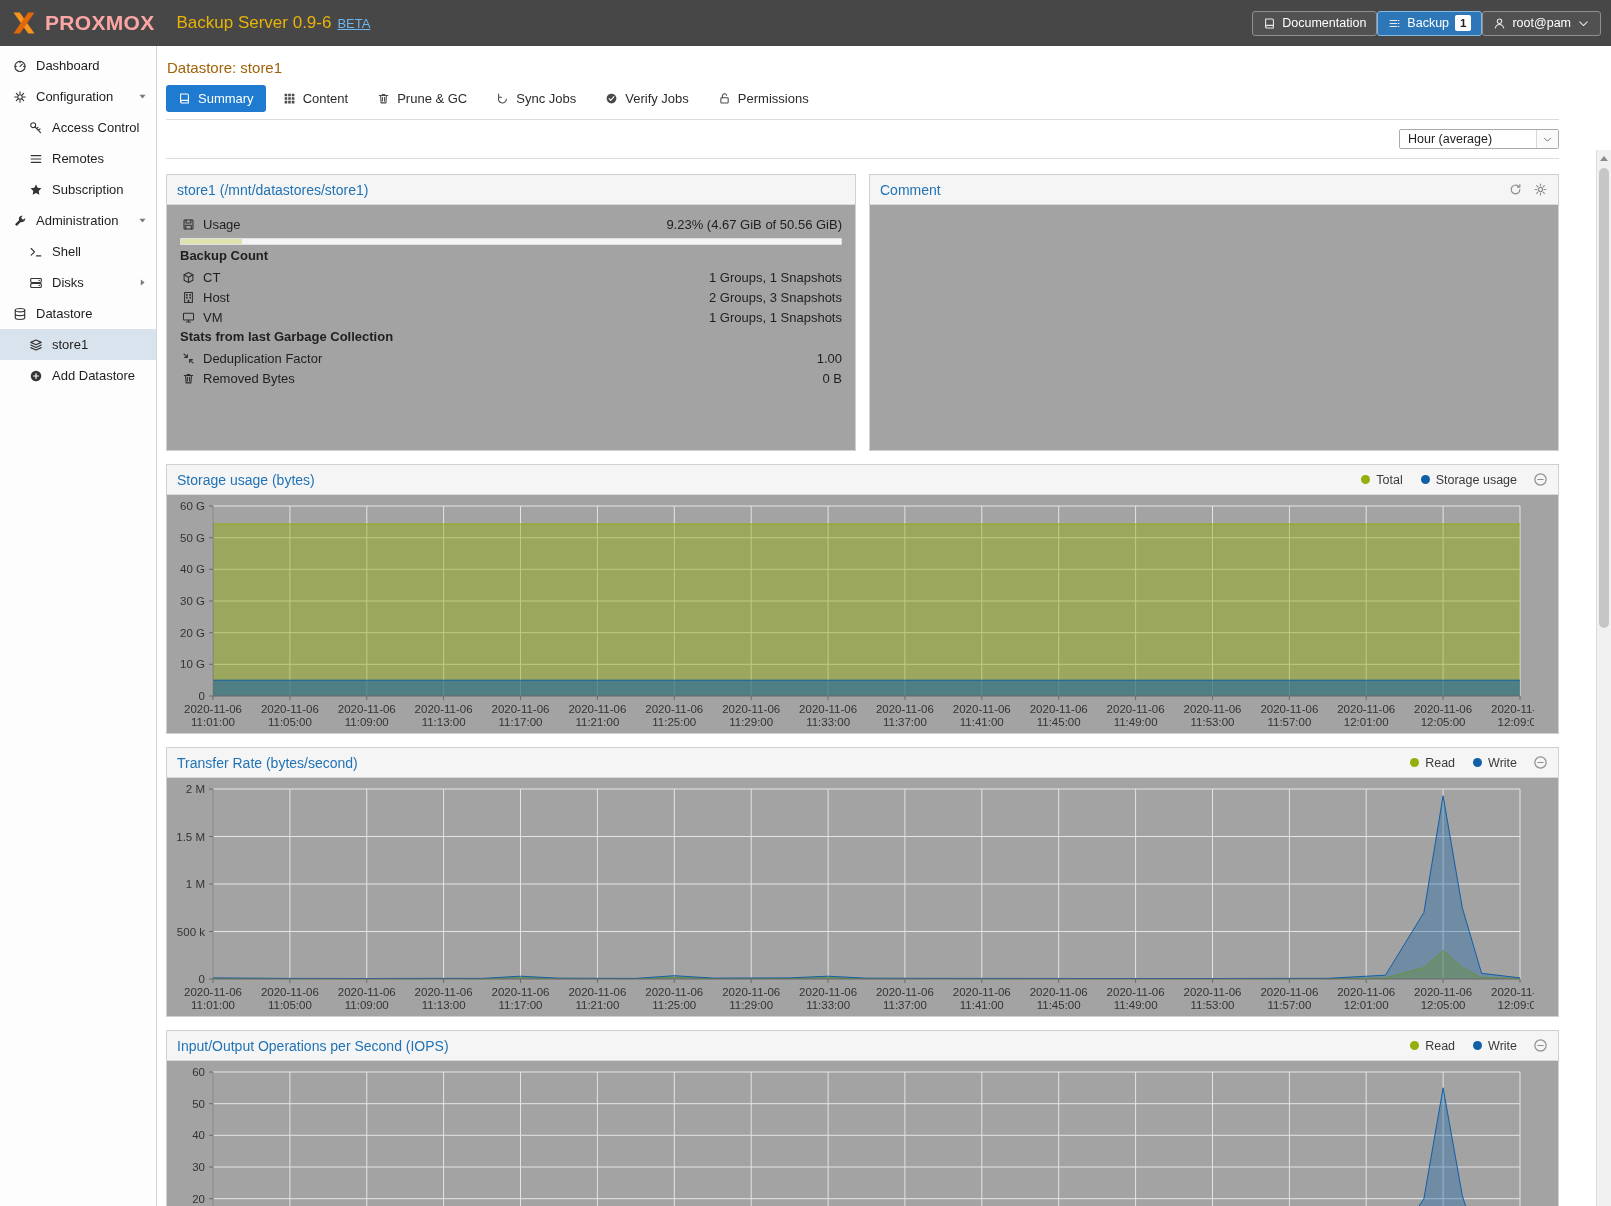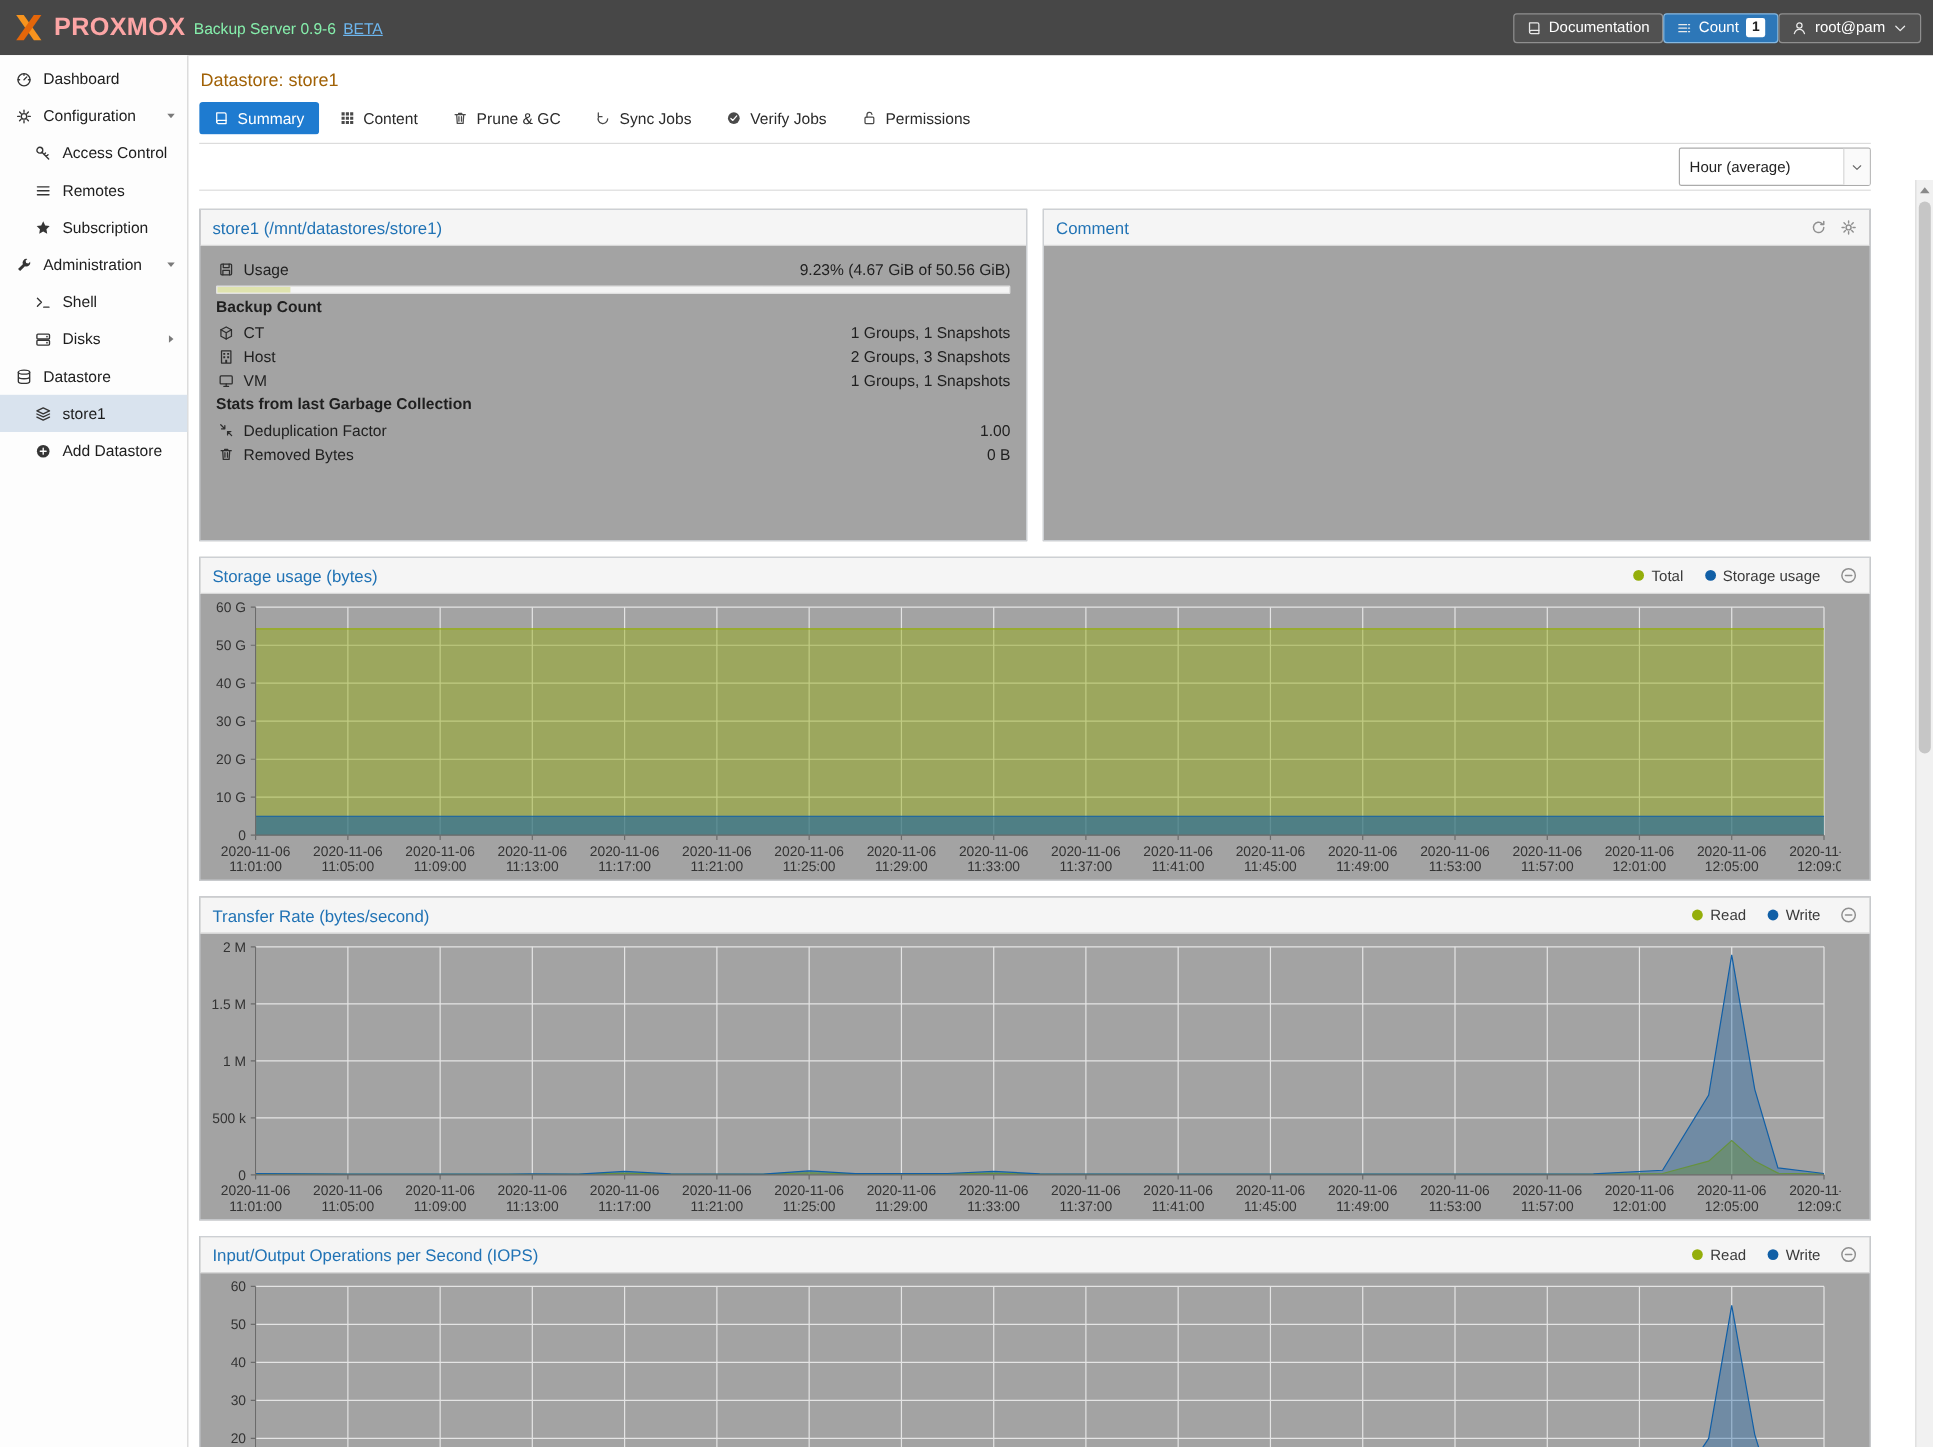--- a/index.html
+++ b/index.html
@@ -5,21 +5,21 @@
   *{box-sizing:border-box;margin:0;padding:0}
   body{width:1611px;height:1206px;overflow:hidden;background:#fff;color:#1f1f1f;
        font-family:"Liberation Sans",sans-serif;font-size:13px;position:relative}
   button{font-family:inherit;cursor:pointer}
 
   
   .header{height:46px;background:#474747;display:flex;align-items:center;padding:0 10px}
   .logo{display:flex;align-items:center;gap:7px}
   .logo-mark{width:28px;height:28px}
   .logo-text{color:#fca5a5;font-weight:bold;font-size:21px;letter-spacing:.3px}
-  .product{color:#86efac;font-size:13px;margin-left:7px}
+  .product{color:#eab308;font-size:17px;margin-left:22px}
   .beta{color:#6db6ee;font-size:13px;margin-left:6px;text-decoration:underline;cursor:pointer}
   .header-right{margin-left:auto;display:flex;gap:0;align-items:flex-start}
   .hbtn{display:flex;align-items:center;gap:6px;background:#515151;border:1px solid #8f8f8f;
         border-radius:3px;color:#fff;font-size:12.5px;height:25px;padding:0 10px}
   .hbtn .hicon{display:inline-flex;color:#eaeaea}
   .hbtn .hicon svg{width:13px;height:13px}
   .hbtn.tasks{background:#2d77b8;border-color:#86b8e0}
   .badge{background:#fff;color:#222;border-radius:2px;padding:0 5px;font-size:11.5px;line-height:16px;font-weight:bold}
   .chev svg{width:10px;height:10px}
 
@@ -40,21 +40,21 @@
   
   .page-title{color:#a16207;font-size:15px;padding:13px 1px 9px}
   .tabbar{display:flex;gap:5px;padding:0 0 7px;border-bottom:1px solid #dcdcdc}
   .tab{display:flex;align-items:center;gap:7px;padding:5px 11px;border-radius:3px;color:#2b2b2b;
        background:transparent;border:1px solid transparent;font-size:13px}
   .tab .ticon{display:inline-flex;color:#4a4a4a}
   .tab .ticon svg{width:13px;height:13px}
   .tab.active{background:#1e7bd0;color:#fff}
   .tab.active .ticon{color:#fff}
   .toolbar{display:flex;justify-content:flex-end;align-items:center;height:39px;border-bottom:1px solid #dcdcdc}
-  .combo{display:flex;align-items:center;height:32px;width:160px;border:1px solid #ababab;border-radius:2px;background:#fff;cursor:pointer}
+  .combo{display:flex;align-items:center;height:20px;width:160px;border:1px solid #ababab;border-radius:2px;background:#fff;cursor:pointer}
   .combo-value{flex:1;padding:0 8px;font-size:12.5px;color:#222;white-space:nowrap;overflow:hidden}
   .combo-trigger{width:22px;height:100%;display:flex;align-items:center;justify-content:center;color:#666;
                  background:#fafafa;border-left:1px solid #d8d8d8}
   .combo-trigger svg{width:11px;height:11px}
 
   
   .content{padding:15px 0 0}
   .top-row{display:flex;gap:13px}
   .panel{border:1px solid #cdd0d4;background:#a3a3a3}
   .top-row .panel{flex:1;height:277px;overflow:hidden}
@@ -111,21 +111,21 @@
           </svg>
         </span>
       <span>Documentation</span>
     </button>
     <button class="hbtn tasks">
       <span class="hicon">
           <svg viewBox="0 0 16 16" fill="none" stroke="currentColor" stroke-width="1.3" stroke-linecap="round" stroke-linejoin="round">
             <path d="M2.5 4.4h8M2.5 8h8M2.5 11.6h8M12.5 4.4h1M12.5 8h1M12.5 11.6h1"></path>
           </svg>
         </span>
-      <span>Count</span>
+      <span>Backup</span>
       <span class="badge">1</span>
     </button>
     <button class="hbtn">
       <span class="hicon">
           <svg viewBox="0 0 16 16" fill="none" stroke="currentColor" stroke-width="1.3" stroke-linecap="round" stroke-linejoin="round">
             <circle cx="8" cy="5.2" r="2.7"></circle>
             <path d="M2.8 13.6c.8-2.9 2.9-4.4 5.2-4.4s4.4 1.5 5.2 4.4"></path>
           </svg>
         </span>
       <span>root@pam</span>

